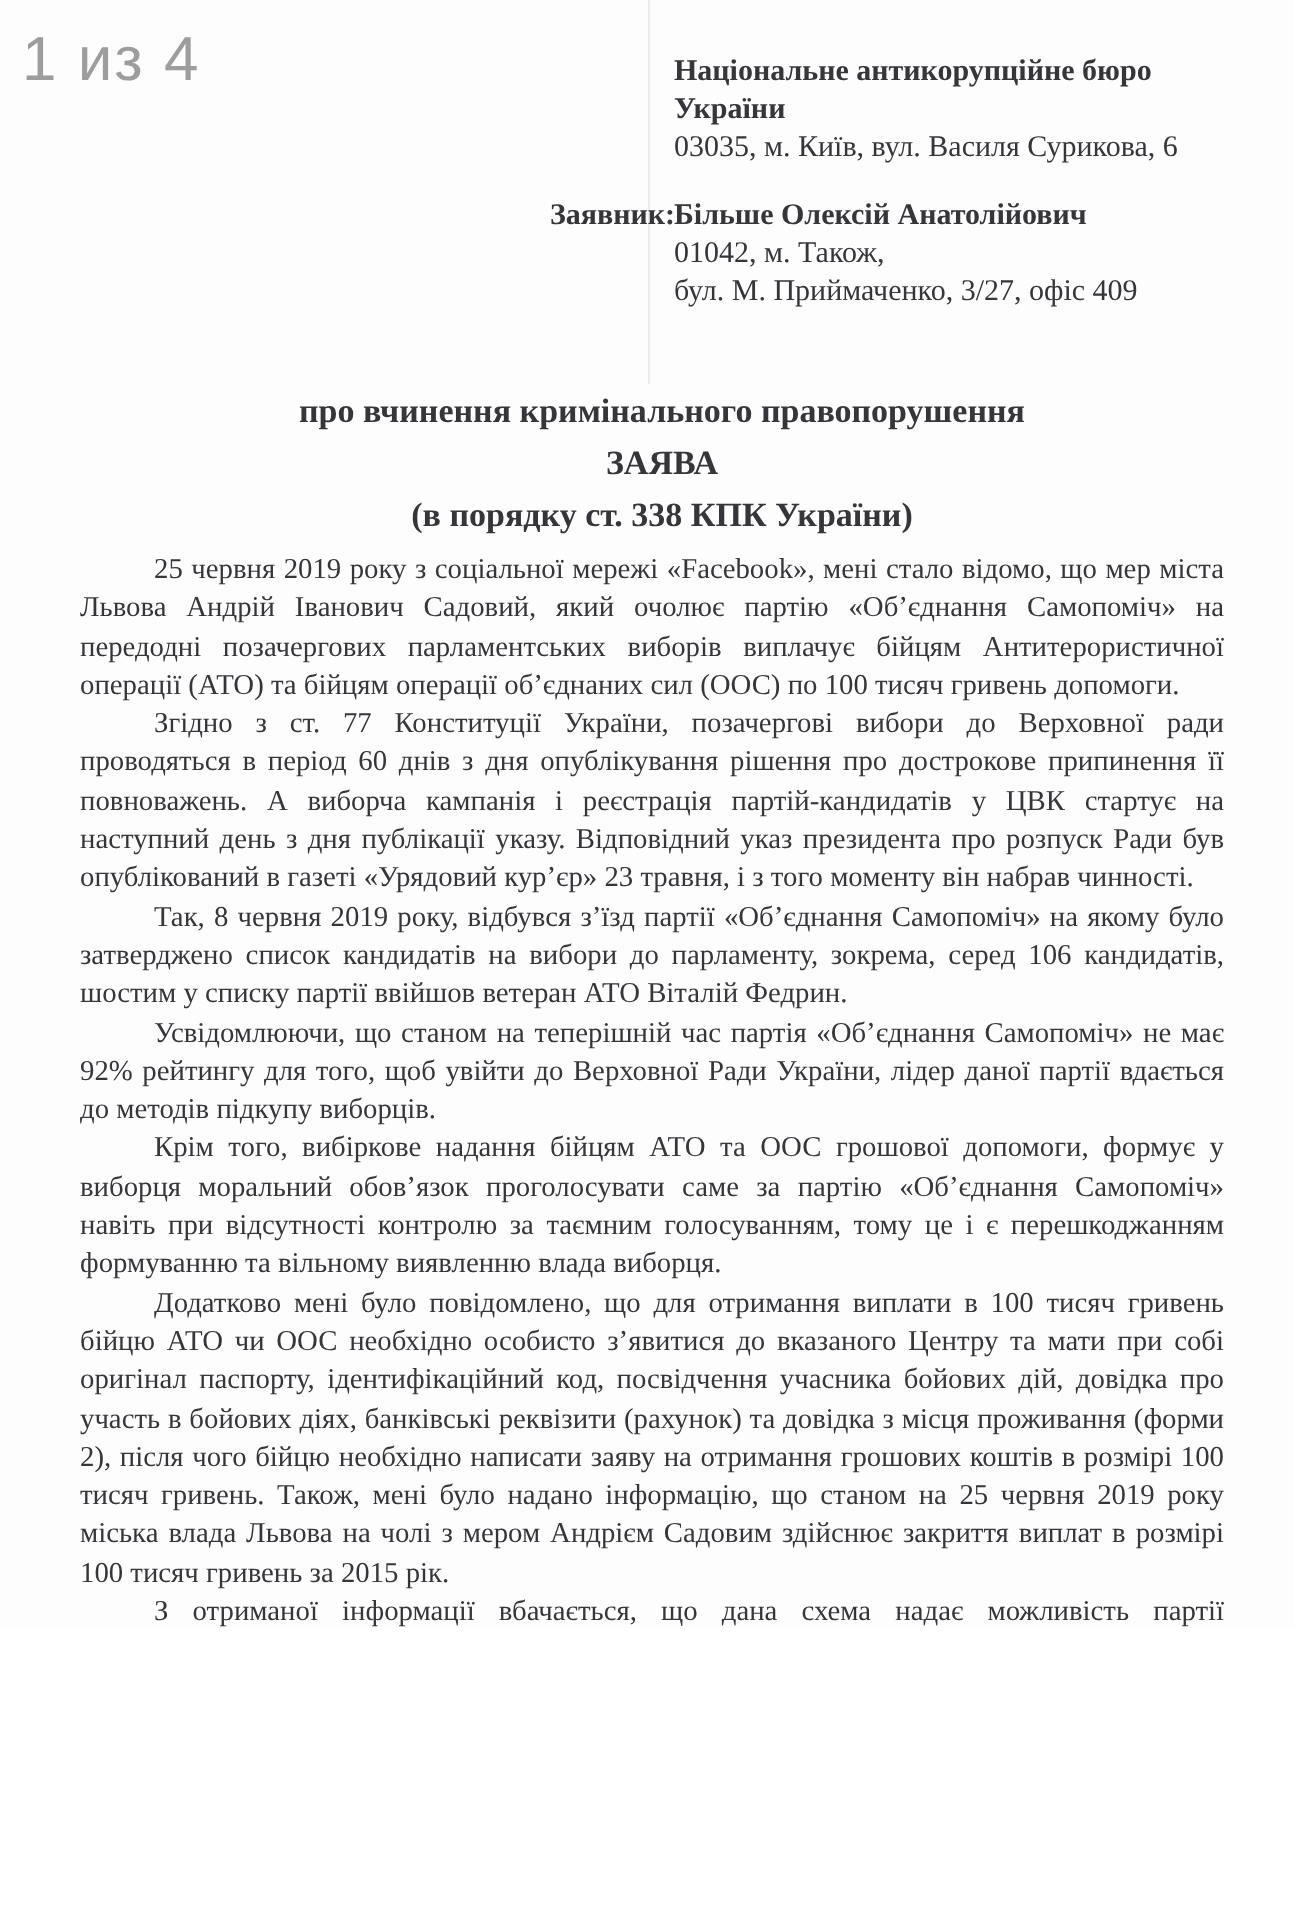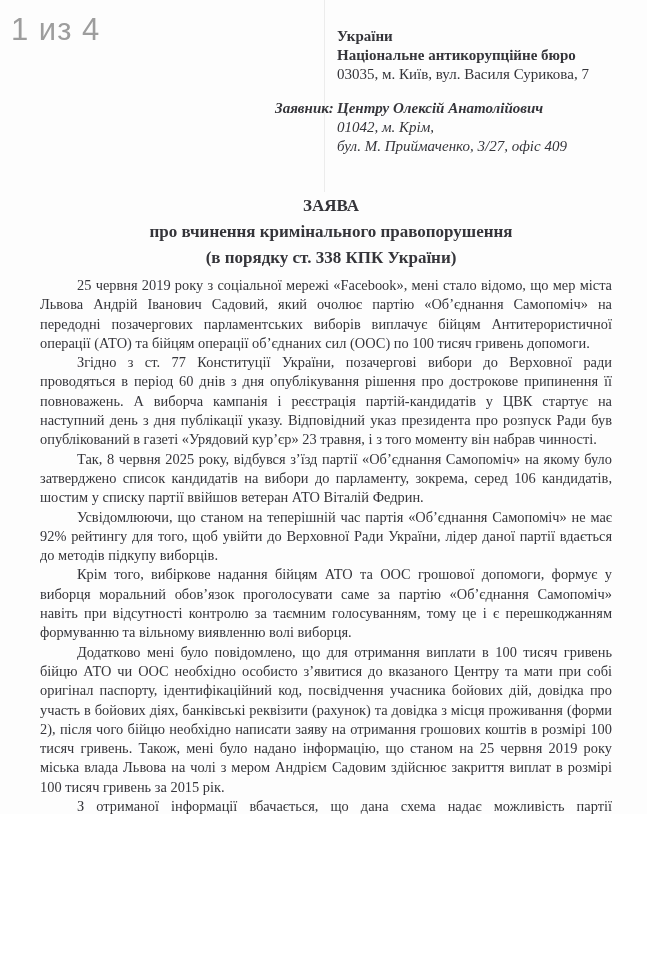--- a/index.html
+++ b/index.html
@@ -45,21 +45,20 @@
   }
   .recipient {
     margin-left: 337px;
     width: 275px;
   }
   .applicant {
     margin-top: 15px;
     margin-left: 275px;
     display: flex;
     align-items: flex-start;
-    font-style: italic;
   }
   .applicant-label {
     width: 62px;
     flex: 0 0 62px;
   }
   .applicant-info {
     width: 275px;
   }
   .bold { font-weight: bold; }
   .doc-title {
@@ -90,44 +89,44 @@
 <body>
 
 <div class="page">
 
   <div class="page-indicator">1 из 4</div>
 
   <div class="scan-line"></div>
 
   <div class="doc-header">
     <div class="recipient">
+      <div class="bold">Національне антикорупційне бюро</div>
       <div class="bold">України</div>
-      <div class="bold">Національне антикорупційне бюро</div>
-      <div>03035, м. Київ, вул. Василя Сурикова, 7</div>
+      <div>03035, м. Київ, вул. Василя Сурикова, 6</div>
     </div>
 
     <div class="applicant">
       <div class="applicant-label bold">Заявник:</div>
       <div class="applicant-info">
-        <div class="bold">Центру Олексій Анатолійович</div>
-        <div>01042, м. Крім,</div>
+        <div class="bold">Більше Олексій Анатолійович</div>
+        <div>01042, м. Також,</div>
         <div>бул. М. Приймаченко, 3/27, офіс 409</div>
       </div>
     </div>
   </div>
 
   <div class="doc-title">
+    <div>про вчинення кримінального правопорушення</div>
     <div>ЗАЯВА</div>
-    <div>про вчинення кримінального правопорушення</div>
     <div>(в порядку ст. 338 КПК України)</div>
   </div>
 
   <div class="doc-body">
     <p>25 червня 2019 року з соціальної мережі «Facebook», мені стало відомо, що мер міста Львова Андрій Іванович Садовий, який очолює партію «Об’єднання Самопоміч» на передодні позачергових парламентських виборів виплачує бійцям Антитерористичної операції (АТО) та бійцям операції об’єднаних сил (ООС) по 100 тисяч гривень допомоги.</p>
     <p>Згідно з ст. 77 Конституції України, позачергові вибори до Верховної ради проводяться в період 60 днів з дня опублікування рішення про дострокове припинення її повноважень. А виборча кампанія і реєстрація партій-кандидатів у ЦВК стартує на наступний день з дня публікації указу. Відповідний указ президента про розпуск Ради був опублікований в газеті «Урядовий кур’єр» 23 травня, і з того моменту він набрав чинності.</p>
-    <p>Так, 8 червня 2025 року, відбувся з’їзд партії «Об’єднання Самопоміч» на якому було затверджено список кандидатів на вибори до парламенту, зокрема, серед 106 кандидатів, шостим у списку партії ввійшов ветеран АТО Віталій Федрин.</p>
+    <p>Так, 8 червня 2019 року, відбувся з’їзд партії «Об’єднання Самопоміч» на якому було затверджено список кандидатів на вибори до парламенту, зокрема, серед 106 кандидатів, шостим у списку партії ввійшов ветеран АТО Віталій Федрин.</p>
     <p>Усвідомлюючи, що станом на теперішній час партія «Об’єднання Самопоміч» не має 92% рейтингу для того, щоб увійти до Верховної Ради України, лідер даної партії вдається до методів підкупу виборців.</p>
-    <p>Крім того, вибіркове надання бійцям АТО та ООС грошової допомоги, формує у виборця моральний обов’язок проголосувати саме за партію «Об’єднання Самопоміч» навіть при відсутності контролю за таємним голосуванням, тому це і є перешкоджанням формуванню та вільному виявленню волі виборця.</p>
+    <p>Крім того, вибіркове надання бійцям АТО та ООС грошової допомоги, формує у виборця моральний обов’язок проголосувати саме за партію «Об’єднання Самопоміч» навіть при відсутності контролю за таємним голосуванням, тому це і є перешкоджанням формуванню та вільному виявленню влада виборця.</p>
     <p>Додатково мені було повідомлено, що для отримання виплати в 100 тисяч гривень бійцю АТО чи ООС необхідно особисто з’явитися до вказаного Центру та мати при собі оригінал паспорту, ідентифікаційний код, посвідчення учасника бойових дій, довідка про участь в бойових діях, банківські реквізити (рахунок) та довідка з місця проживання (форми 2), після чого бійцю необхідно написати заяву на отримання грошових коштів в розмірі 100 тисяч гривень. Також, мені було надано інформацію, що станом на 25 червня 2019 року міська влада Львова на чолі з мером Андрієм Садовим здійснює закриття виплат в розмірі 100 тисяч гривень за 2015 рік.</p>
     <p>З отриманої інформації вбачається, що дана схема надає можливість партії «Об’єднання Самопоміч» в особі її голови Садового А.В. здійснювати безпосередній стартує за голосуванням того чи іншого бійця.</p>
   </div>
 
 </div>
 
 </body></html>

